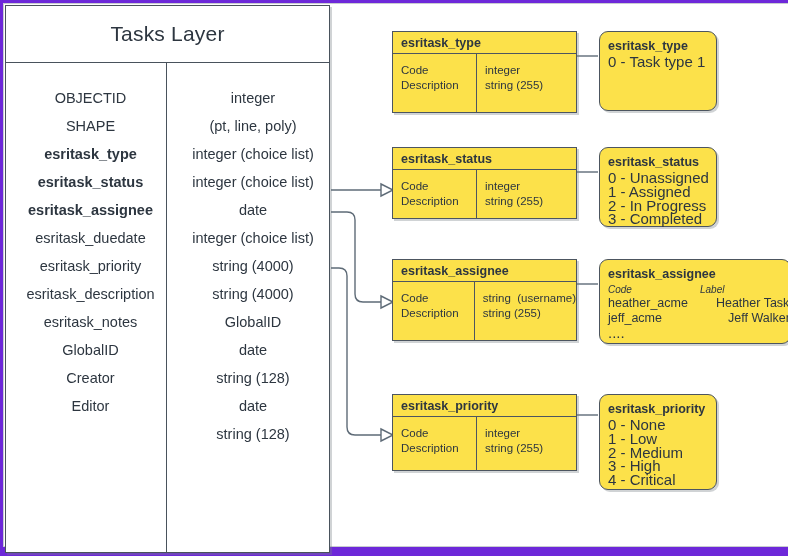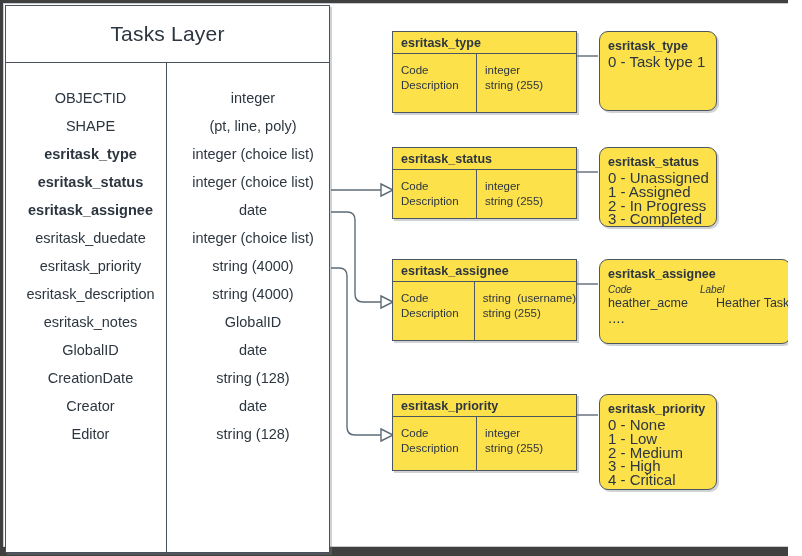--- a/index.html
+++ b/index.html
@@ -9,21 +9,21 @@
     background: #ffffff;
   }
   body {
     font-family: "Liberation Sans", sans-serif;
     color: #2d3640;
   }
   #canvas {
     position: relative;
     width: 788px;
     height: 556px;
-    background: #404040;
+    background: #6d28d9;
     overflow: hidden;
   }
 
   
   .page-frame {
     position: absolute;
     left: 3px;
     top: 3px;
     width: 792px;
     height: 544px;
@@ -177,21 +177,20 @@
         <div class="field-row">OBJECTID</div>
         <div class="field-row">SHAPE</div>
         <div class="field-row bold">esritask_type</div>
         <div class="field-row bold">esritask_status</div>
         <div class="field-row bold">esritask_assignee</div>
         <div class="field-row">esritask_duedate</div>
         <div class="field-row">esritask_priority</div>
         <div class="field-row">esritask_description</div>
         <div class="field-row">esritask_notes</div>
         <div class="field-row">GlobalID</div>
-        <div class="field-row">CreationDate</div>
         <div class="field-row">Creator</div>
         <div class="field-row">Editor</div>
       </div>
       <div class="col-types">
         <div class="field-row">integer</div>
         <div class="field-row">(pt, line, poly)</div>
         <div class="field-row">integer (choice list)</div>
         <div class="field-row">integer (choice list)</div>
         <div class="field-row">date</div>
         <div class="field-row">integer (choice list)</div>
@@ -300,20 +299,24 @@
     <div class="vbox-inner">
       <div class="vbox-title">esritask_assignee</div>
       <div class="vhead-row">
         <span class="vcode">Code</span>
         <span class="vlabel">Label</span>
       </div>
       <div class="vrow">
         <span class="vcode">heather_acme</span>
         <span class="vlabel">Heather Tasks</span>
       </div>
+      <div class="vrow">
+        <span class="vcode">jeff_acme</span>
+        <span class="vlabel">Jeff Walker</span>
+      </div>
       <div class="vline">....</div>
     </div>
   </div>
 
   <div class="ybox rounded" style="left:599px; top:394px; width:118px; height:96px;">
     <div class="vbox-inner">
       <div class="vbox-title">esritask_priority</div>
       <div class="vline">0 - None</div>
       <div class="vline">1 - Low</div>
       <div class="vline">2 - Medium</div>

